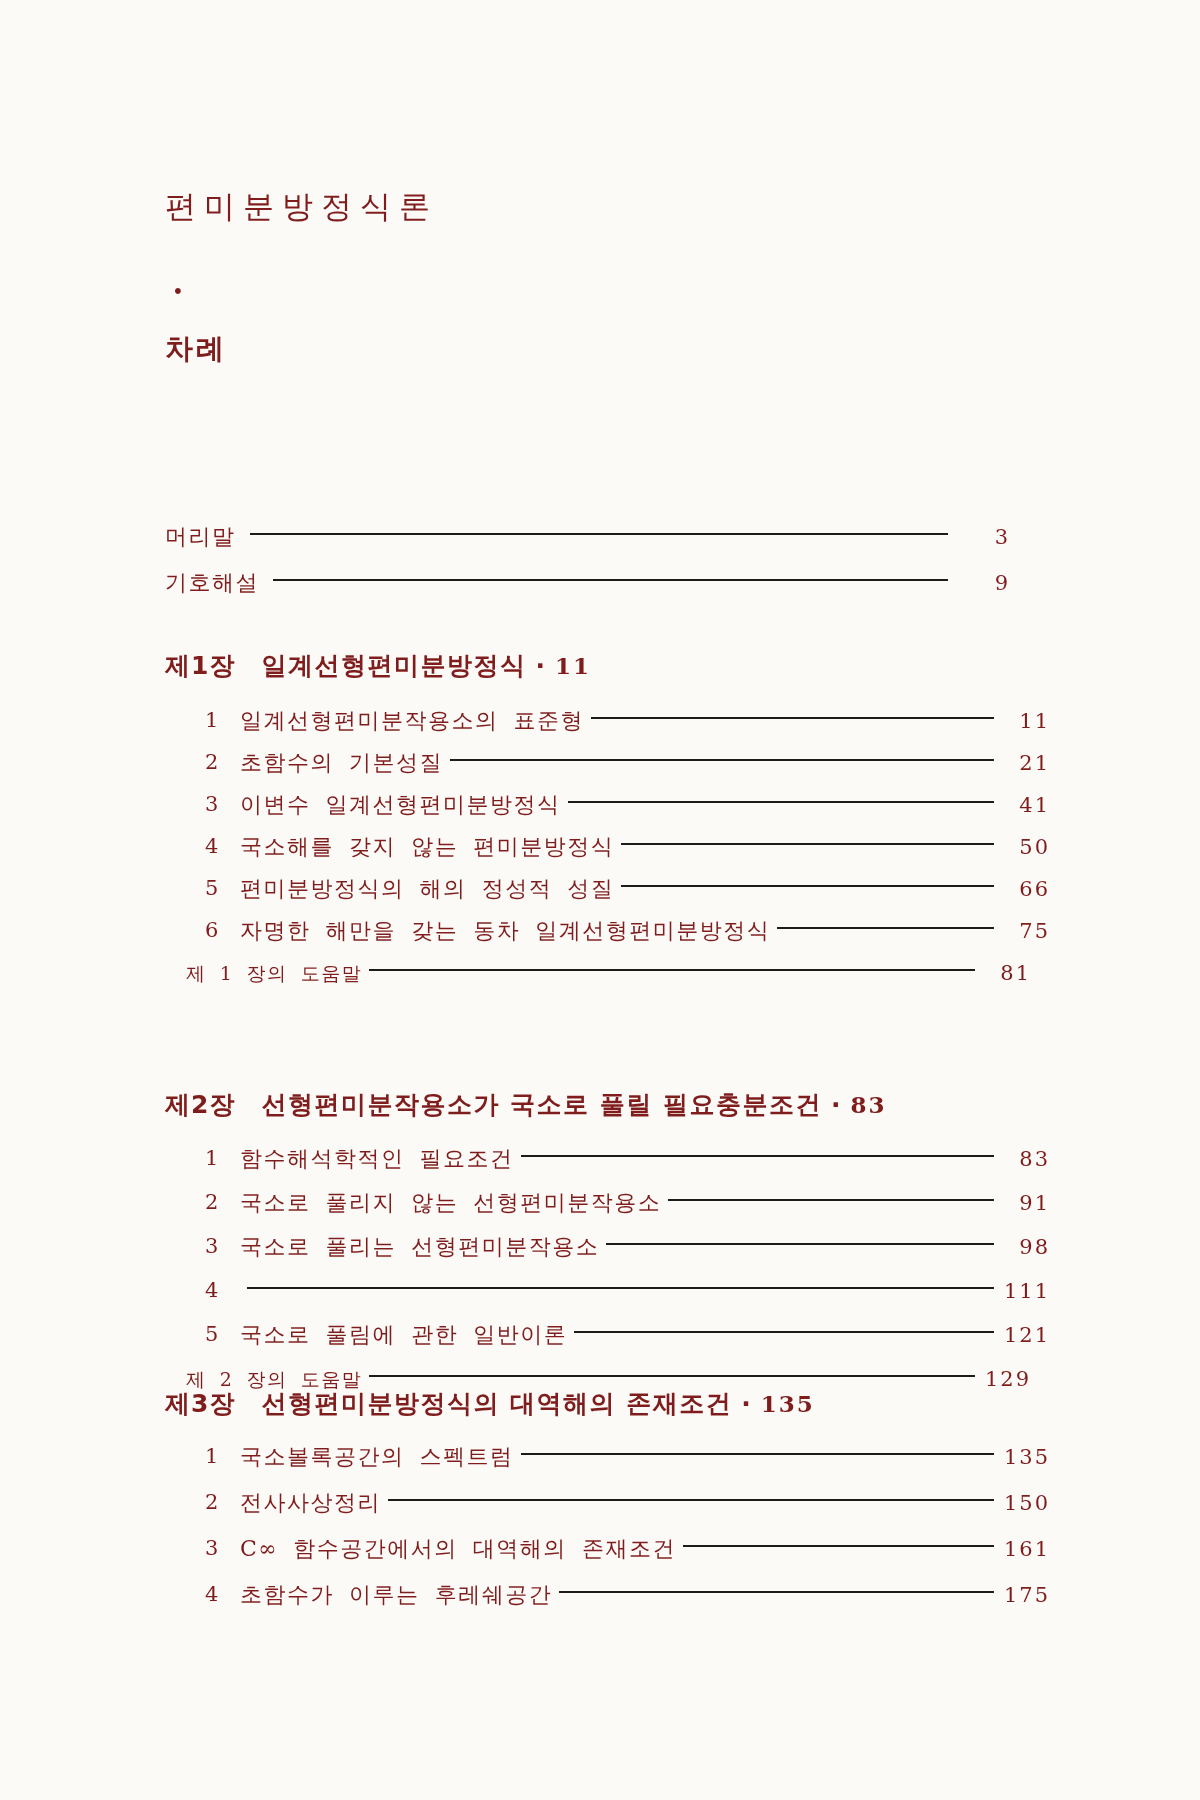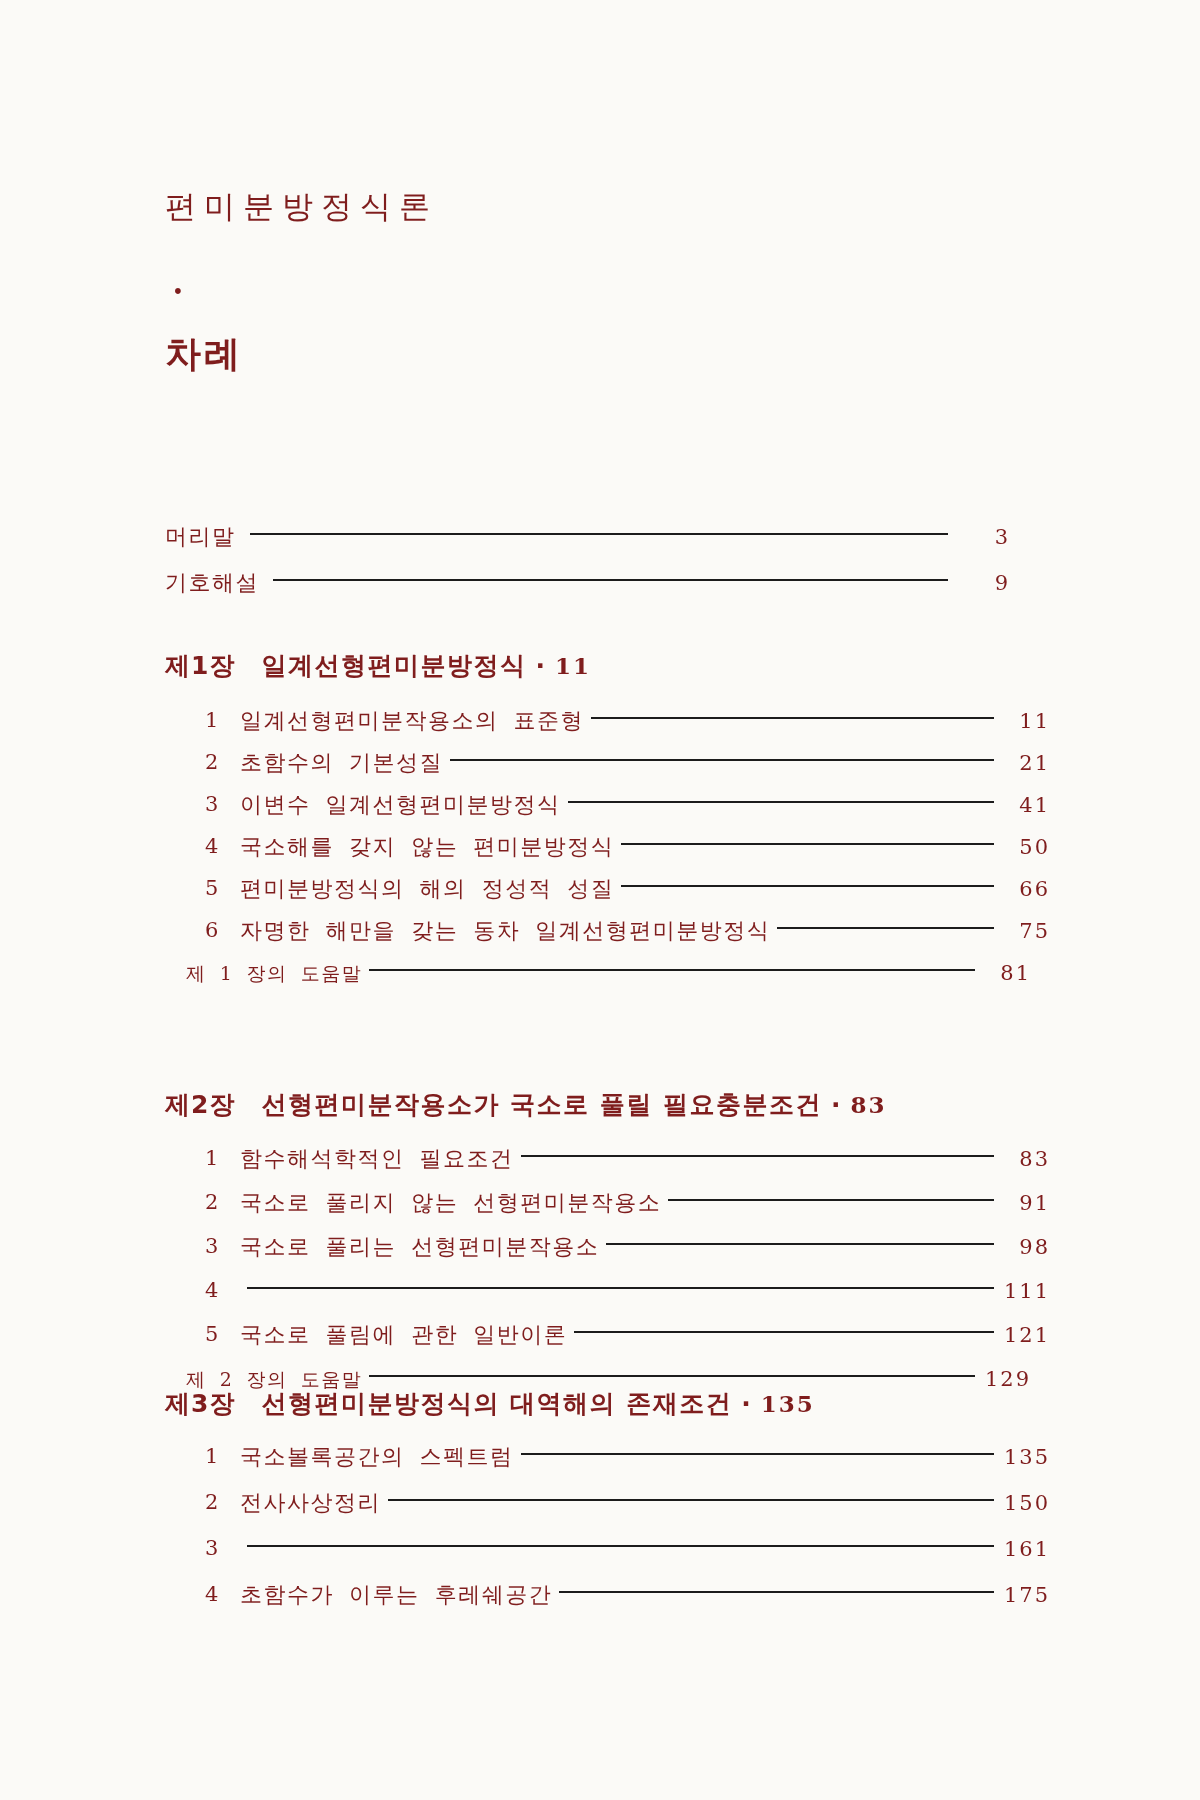--- a/index.html
+++ b/index.html
@@ -16,21 +16,21 @@
     position:absolute; left:165px; top:186px;
     font-size:31px; letter-spacing:8px; font-weight:500;
   }
   .bullet-marker {
     position:absolute; left:172px; top:280px;
     font-size:20px;
   }
   .toc-title {
     position:absolute; left:165px; top:330px;
     font-family:"DejaVu Sans", sans-serif;
-    font-size:36px; font-weight:bold; letter-spacing:3px;
+    font-size:28px; font-weight:bold; letter-spacing:3px;
   }
   
   .rows { width:845px; }
   .toc-row {
     display:flex; align-items:center;
     width:100%;
   }
   .toc-row .lbl {
     line-height:1.18; white-space:nowrap;
     font-size:22px; letter-spacing:1.5px; word-spacing:0.3em;
@@ -198,20 +198,21 @@
       <span class="pagenum">135</span>
     </div>
     <div class="toc-row item-row">
       <span class="num">2</span>
       <span class="lbl">전사사상정리</span>
       <span class="leader"></span>
       <span class="pagenum">150</span>
     </div>
     <div class="toc-row item-row">
       <span class="num">3</span>
+      <span class="lbl">C∞ 함수공간에서의 대역해의 존재조건</span>
       <span class="leader"></span>
       <span class="pagenum">161</span>
     </div>
     <div class="toc-row item-row">
       <span class="num">4</span>
       <span class="lbl">초함수가 이루는 후레쉐공간</span>
       <span class="leader"></span>
       <span class="pagenum">175</span>
     </div>
   </div>

